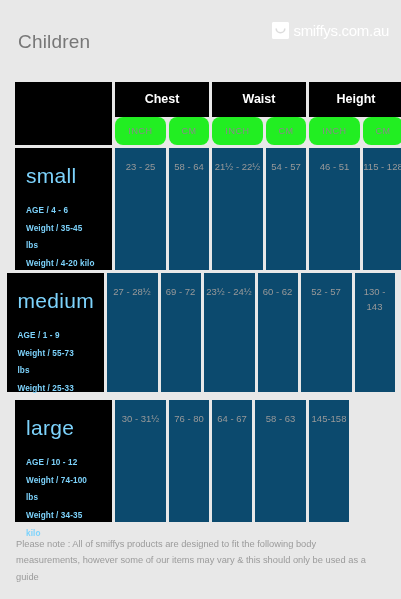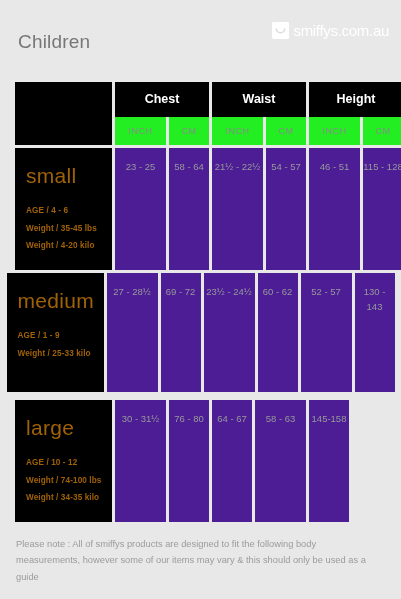--- a/index.html
+++ b/index.html
@@ -84,46 +84,47 @@
   }
   .unit-cell {
     background: #22ee22;
     color: #8a8a8a;
     font-size: 9px;
     letter-spacing: 0.6px;
     height: 28px;
     line-height: 28px;
     text-align: center;
     box-sizing: border-box;
+    border-radius: 8px;
   }
 
   
   .body-row { align-items: stretch; }
   .size-panel {
     background: #000000;
     width: 97px;
     flex: none;
     box-sizing: border-box;
-    padding: 16px 0 12px 11px;
-    color: #a16207;
+    padding: 16px 17px 12px 11px;
+    color: #7dd3fc;
   }
   .size-name {
     font-size: 21px;
     font-weight: 300;
     margin-bottom: 14px;
     letter-spacing: 0.3px;
   }
   .size-meta {
     font-size: 8.2px;
     font-weight: bold;
     line-height: 2.15;
     letter-spacing: 0.1px;
   }
   .val-cell {
-    background: #4c1d95;
+    background: #0c4a6e;
     color: #999999;
     font-size: 9.5px;
     text-align: center;
     padding-top: 12px;
     box-sizing: border-box;
     line-height: 1.55;
   }
 
   
   .note {
@@ -183,20 +184,21 @@
     <div class="c-inch val-cell">21½ - 22½</div>
     <div class="c-cm val-cell">54 - 57</div>
     <div class="c-inch val-cell">46 - 51</div>
     <div class="c-cm val-cell">115 - 128</div>
   </div>
 
   <div class="row body-row" style="height:119px;margin-top:2px;justify-content:center;">
     <div class="size-panel">
       <div class="size-name">medium</div>
       <div class="size-meta">AGE / 1 - 9</div>
+      <div class="size-meta">Weight / 55-73 lbs</div>
       <div class="size-meta">Weight / 25-33 kilo</div>
     </div>
     <div class="c-inch val-cell">27 - 28½</div>
     <div class="c-cm val-cell">69 - 72</div>
     <div class="c-inch val-cell">23½ - 24½</div>
     <div class="c-cm val-cell">60 - 62</div>
     <div class="c-inch val-cell">52 - 57</div>
     <div class="c-cm val-cell">130 - 143</div>
   </div>
 

